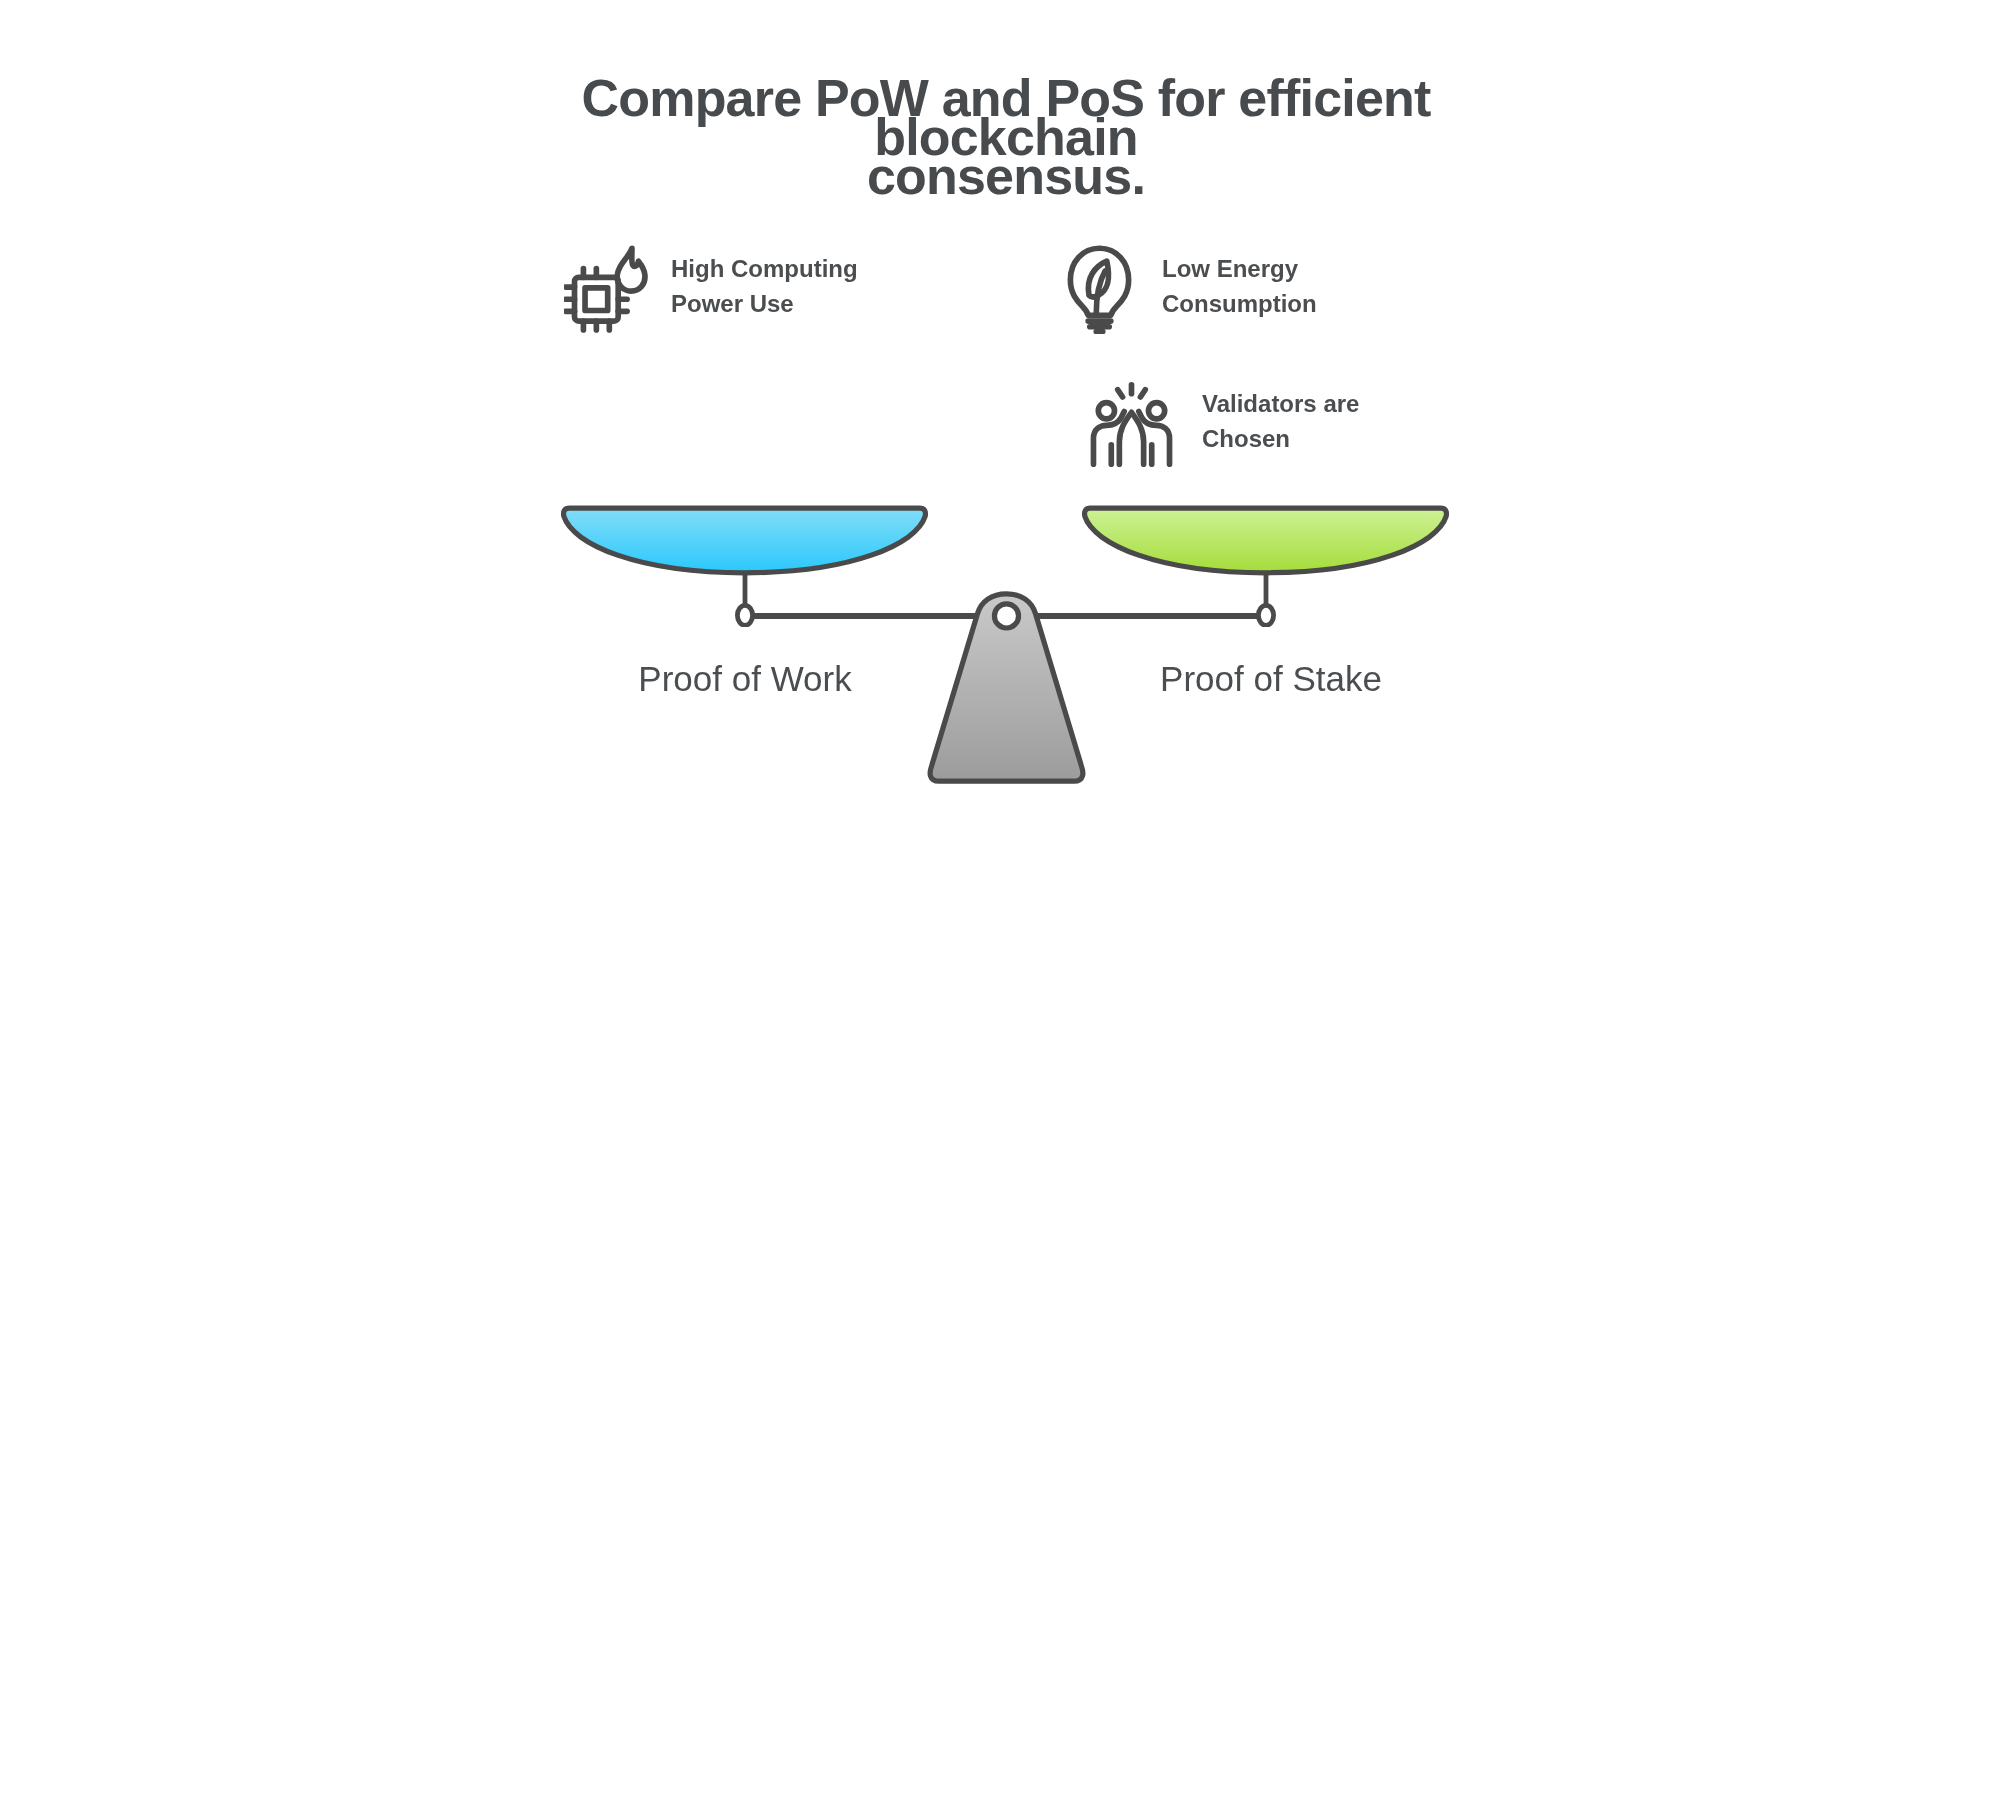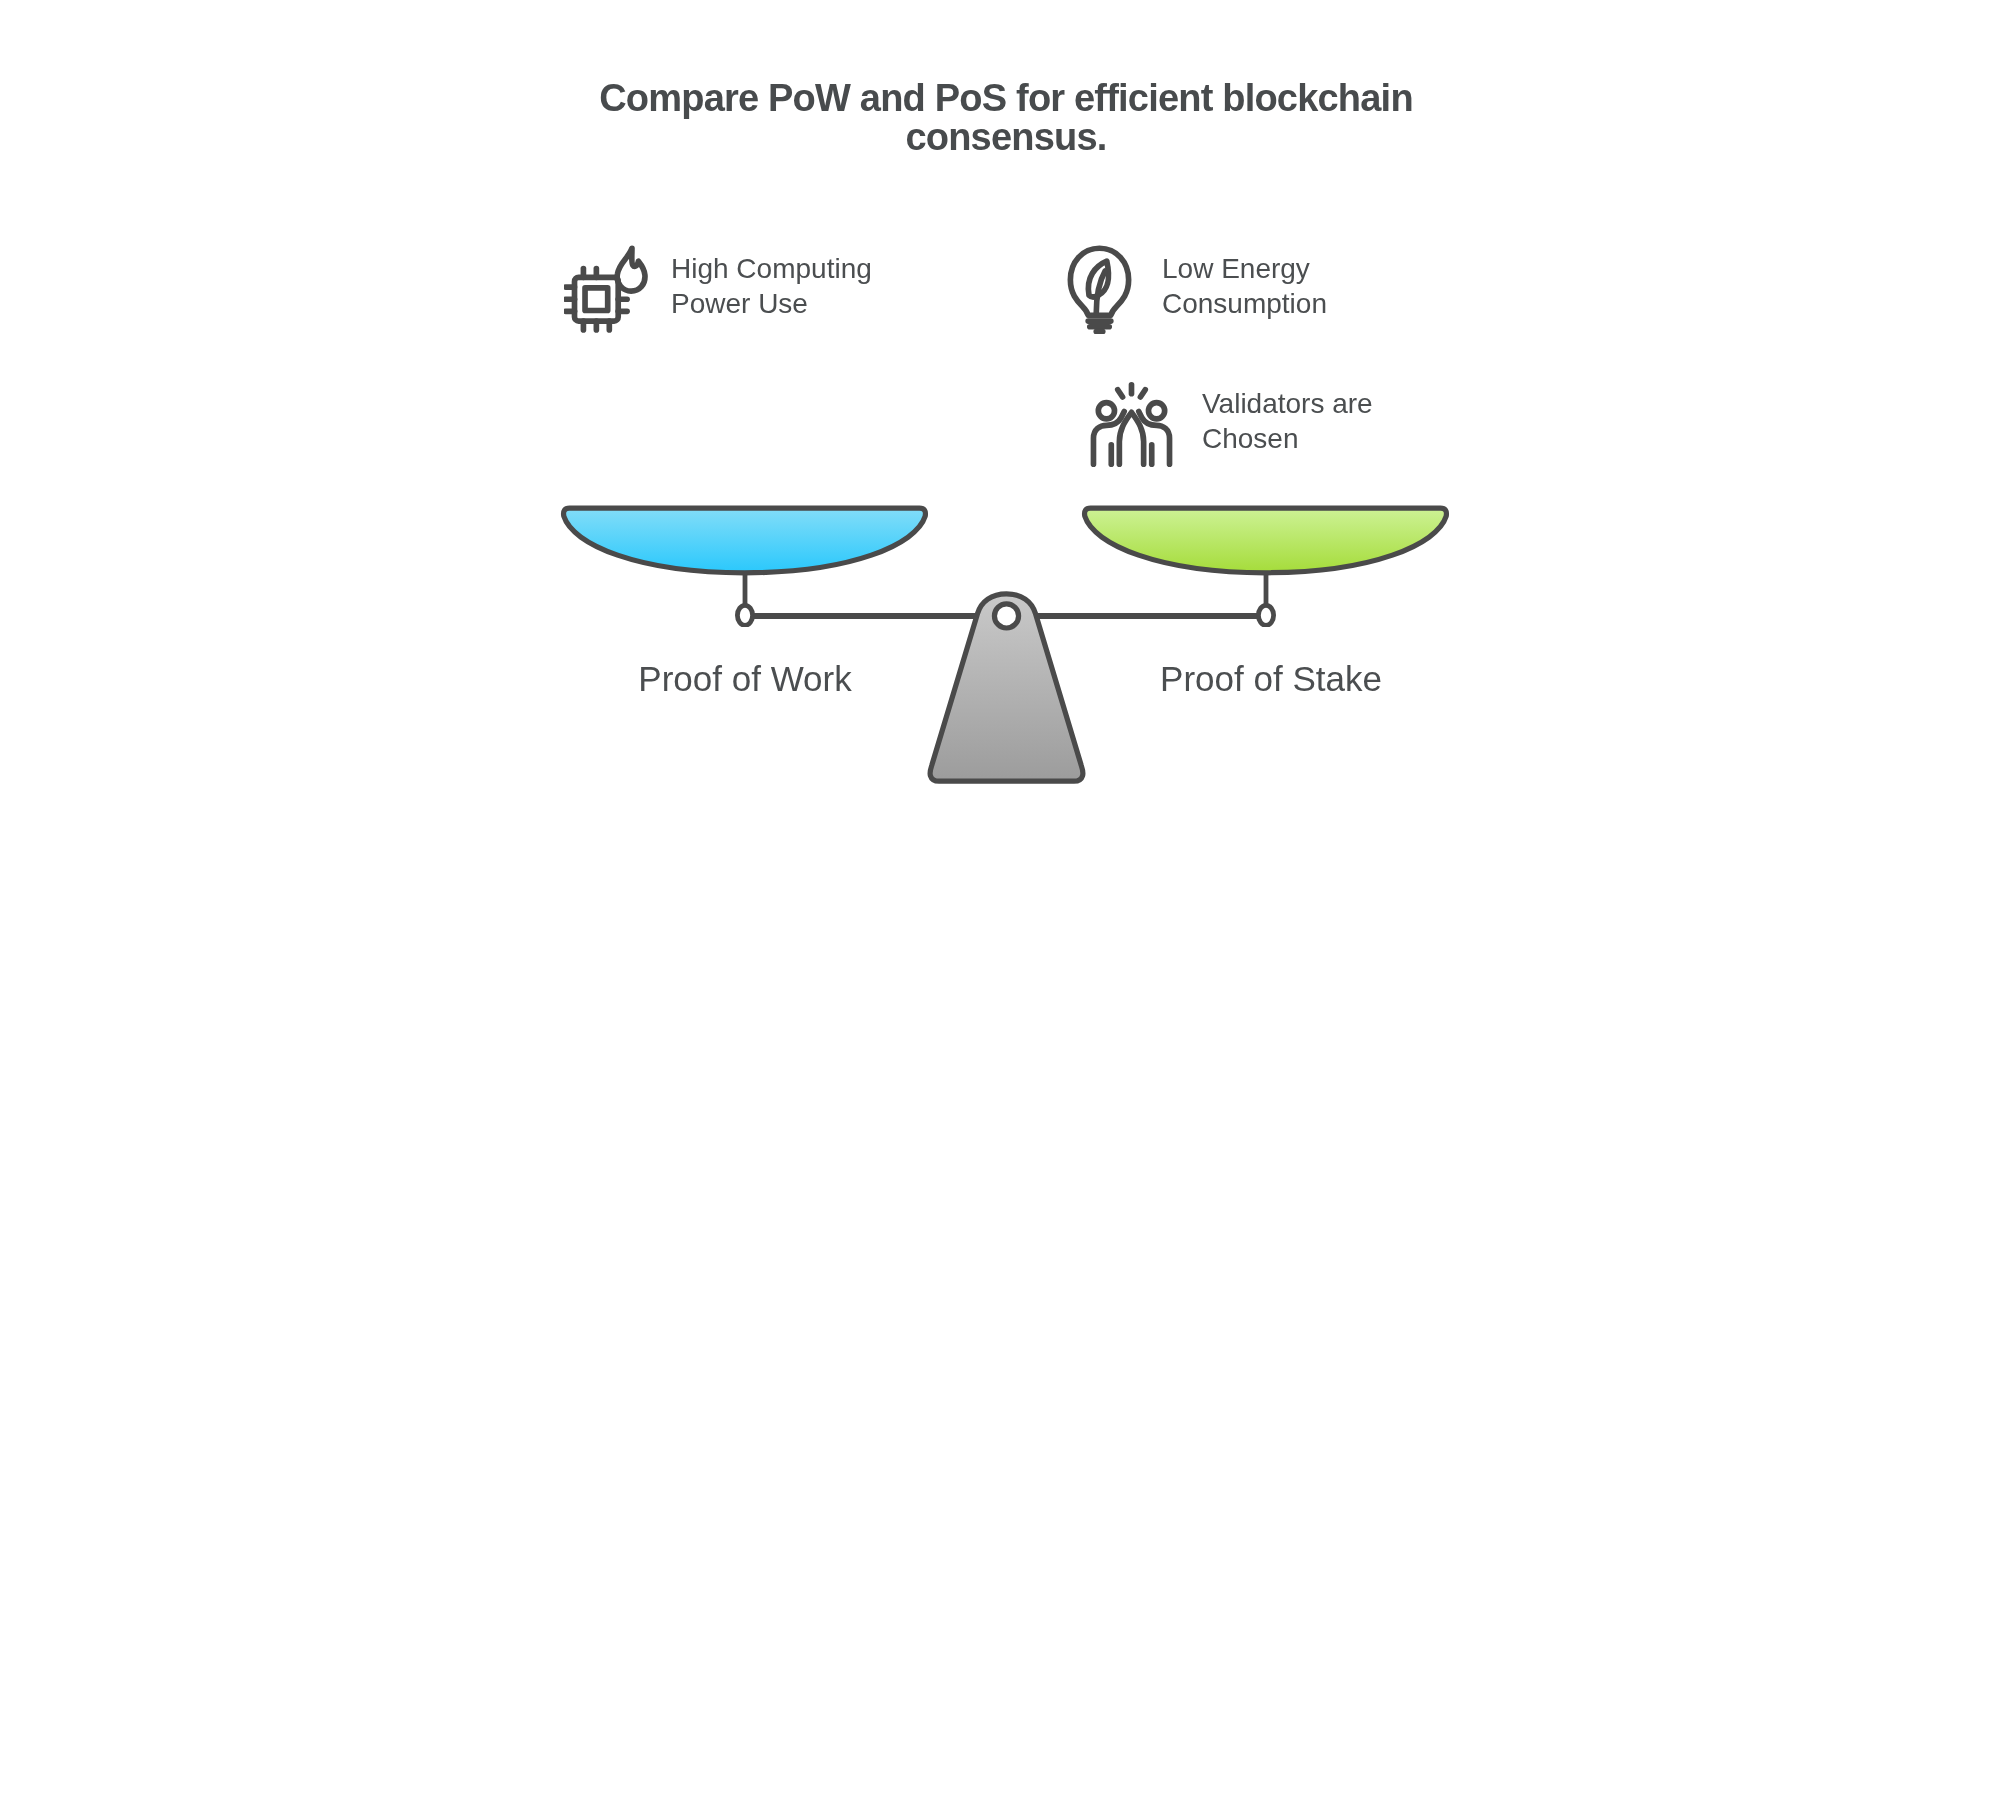--- a/index.html
+++ b/index.html
@@ -7,30 +7,30 @@
     position:relative;
     width:1006px;height:909px;
     margin:0 auto;
     background:#ffffff;
     font-family:"Liberation Sans", sans-serif;
     overflow:hidden;
   }
   .title{
     position:absolute;top:79px;left:0;right:0;
     text-align:center;
-    font-size:38px;font-weight:bold;
+    font-size:52px;font-weight:bold;
     line-height:39px;
     letter-spacing:-0.8px;
     color:#484b4d;
   }
   .feature{position:absolute;display:flex;align-items:flex-start;}
   .feature .icon-box{width:89px;height:89px;flex:0 0 89px;}
   .feature .f-text{
     margin-left:18px;margin-top:6.4px;
-    font-size:28px;line-height:35px;color:#4b4e50;
+    font-size:24px;line-height:35px;color:#4b4e50;font-weight:bold;
   }
   .f-row1-left{left:61px;top:245px;}
   .f-row2-left{left:61px;top:380px;}
   .f-row1-right{left:552px;top:245px;}
   .f-row2-right{left:584px;top:380px;gap:8px;}
 
   .icon{stroke:#4a4a4a;fill:none;stroke-width:7;stroke-linecap:round;stroke-linejoin:round;}
 
   .balance{position:absolute;left:0;top:0;width:100%;height:100%;}
   .pan{position:absolute;width:371px;height:71px;}

